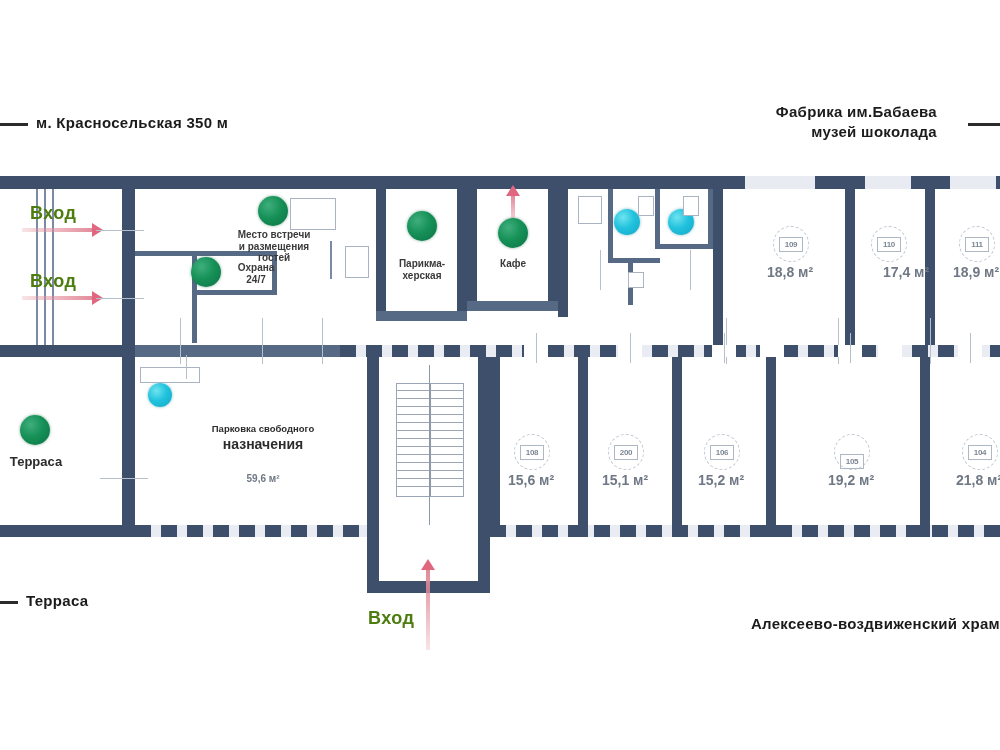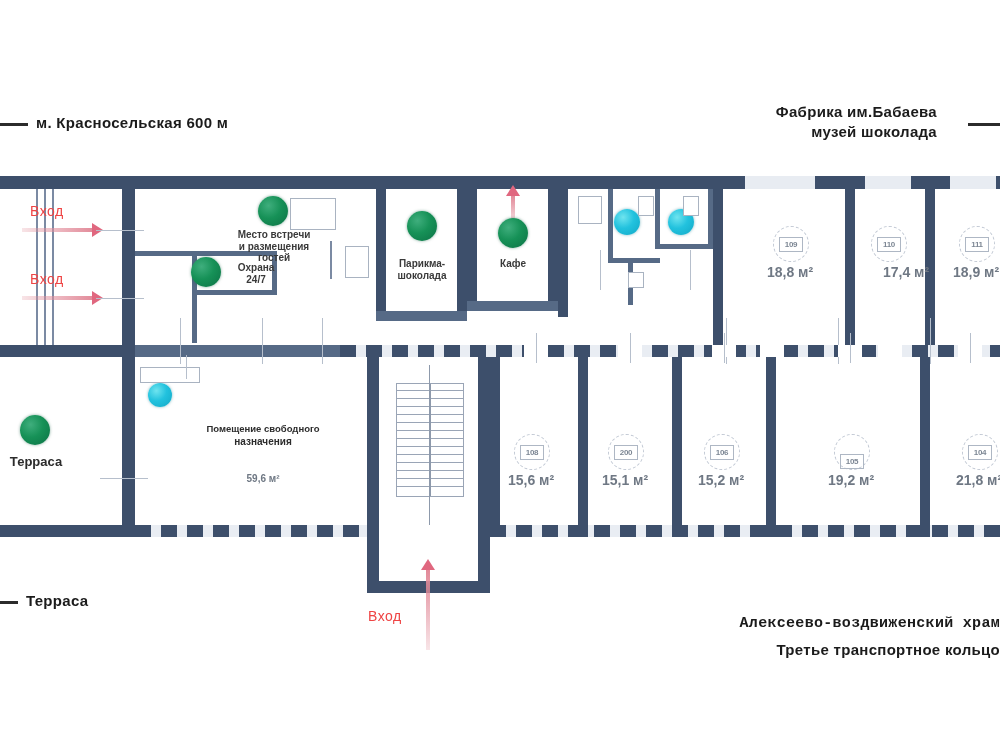--- a/index.html
+++ b/index.html
@@ -26,23 +26,23 @@
   }
   .poi.right { text-align: right; }
   .poi-line {
     position: absolute;
     background: #2b2b2b;
     height: 3px;
   }
   
   .entrance-label {
     position: absolute;
-    font-weight: normal;
-    font-size: 14px;
-    color: #ef4444;
+    font-weight: bold;
+    font-size: 18px;
+    color: #4d7c0f;
     letter-spacing: 0.5px;
     white-space: nowrap;
   }
   .entrance-arrow {
     position: absolute;
     height: 4px;
     background: linear-gradient(to right, rgba(226,150,160,0.25), #e28a99);
   }
   .entrance-arrow::after {
     content: "";
@@ -185,31 +185,30 @@
     border: 1px solid #a9b3c1;
     background: #ffffff;
   }
 </style>
 </head>
 <body>
 
 <div id="stage">
 
   <div class="poi-line" style="left:0px; top:123px; width:28px;"></div>
-  <div class="poi" style="left:36px; top:114px;">м. Красносельская 600 м</div>
+  <div class="poi" style="left:36px; top:114px;">м. Красносельская 350 м</div>
 
   <div class="poi right" style="right:63px; top:103px;">Фабрика им.Бабаева</div>
   <div class="poi right" style="right:63px; top:123px;">музей шоколада</div>
   <div class="poi-line" style="right:0px; top:123px; width:32px;"></div>
 
   <div class="poi-line" style="left:0px; top:601px; width:18px;"></div>
   <div class="poi" style="left:26px; top:592px;">Терраса</div>
 
-  <div class="poi right" style="right:0px; top:615px;font-family:Liberation Mono, monospace;">Алексеево-воздвиженский храм</div>
-  <div class="poi right" style="right:0px; top:641px;">Третье транспортное кольцо</div>
+  <div class="poi right" style="right:0px; top:615px;">Алексеево-воздвиженский храм</div>
 
   <div class="wall" style="left:0px; top:176px; width:122px; height:13px;"></div>
   <div class="wall" style="left:122px; top:176px; width:878px; height:13px;"></div>
 
   <div class="wall" style="left:122px; top:176px; width:13px; height:182px;"></div>
 
   <div class="wall" style="left:0px; top:345px; width:135px; height:12px;"></div>
 
   <div class="wall" style="left:122px; top:357px; width:13px; height:180px;"></div>
   <div class="wall" style="left:0px; top:525px; width:135px; height:12px;"></div>
@@ -267,21 +266,21 @@
   <div class="tick-v" style="left:180px; top:318px; height:46px;"></div>
   <div class="tick-v" style="left:262px; top:318px; height:46px;"></div>
   <div class="tick-v" style="left:322px; top:318px; height:46px;"></div>
 
   <div class="wall" style="left:376px; top:189px; width:10px; height:132px;"></div>
   <div class="wall" style="left:457px; top:189px; width:10px; height:132px;"></div>
   <div class="inner-wall" style="left:376px; top:311px; width:91px; height:10px;"></div>
 
   <div class="badge green" style="left:407px; top:211px; width:30px; height:30px;"></div>
   <div class="badge-label" style="left:392px; top:258px; width:60px;">Парикма-
-шоколада</div>
+херская</div>
 
   <div class="wall" style="left:467px; top:189px; width:10px; height:122px;"></div>
   <div class="wall" style="left:548px; top:189px; width:10px; height:122px;"></div>
   <div class="inner-wall" style="left:467px; top:301px; width:91px; height:10px;"></div>
 
   <div class="entrance-arrow-up" style="left:511px; top:196px; height:28px;"></div>
   <div class="badge green" style="left:498px; top:218px; width:30px; height:30px;"></div>
   <div class="badge-label" style="left:490px; top:258px; width:46px;">Кафе</div>
 
   <div class="wall" style="left:558px; top:189px; width:10px; height:128px;"></div>
@@ -325,22 +324,22 @@
     <div class="room-stamp-inner">111</div>
   </div>
   <div class="room-area" style="left:946px; top:264px; width:60px;">18,9 м²</div>
 
   <div class="tick-v" style="left:726px; top:318px; height:46px;"></div>
   <div class="tick-v" style="left:838px; top:318px; height:46px;"></div>
   <div class="tick-v" style="left:930px; top:318px; height:46px;"></div>
 
   <div class="badge cyan" style="left:148px; top:383px; width:24px; height:24px;"></div>
 
-  <div class="badge-label dark" style="left:178px; top:424px; width:170px; font-size:9.5px;">Помещение свободного</div>
-  <div class="badge-label dark" style="left:178px; top:436px; width:170px; font-size:10px;">назначения</div>
+  <div class="badge-label dark" style="left:178px; top:424px; width:170px; font-size:9.5px;">Парковка свободного</div>
+  <div class="badge-label dark" style="left:178px; top:436px; width:170px; font-size:14px;">назначения</div>
   <div class="room-area" style="left:213px; top:473px; width:100px; font-size:10px;">59,6 м²</div>
 
   <div class="fixture" style="left:140px; top:367px; width:58px; height:14px;"></div>
   <div class="tick-v" style="left:186px; top:355px; height:24px;"></div>
 
   <div class="wall" style="left:367px; top:357px; width:12px; height:180px;"></div>
   <div class="wall" style="left:478px; top:357px; width:12px; height:180px;"></div>
 
   <div class="stair-box" style="left:396px; top:383px; width:66px; height:112px;">
     <div class="stair-step" style="left:0; top:6px; width:66px;"></div>

